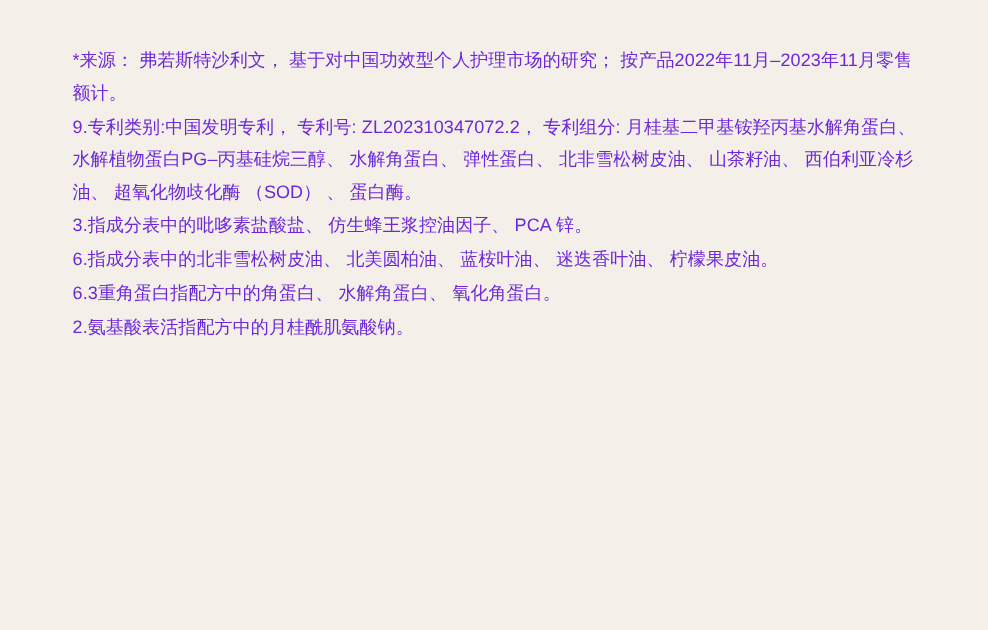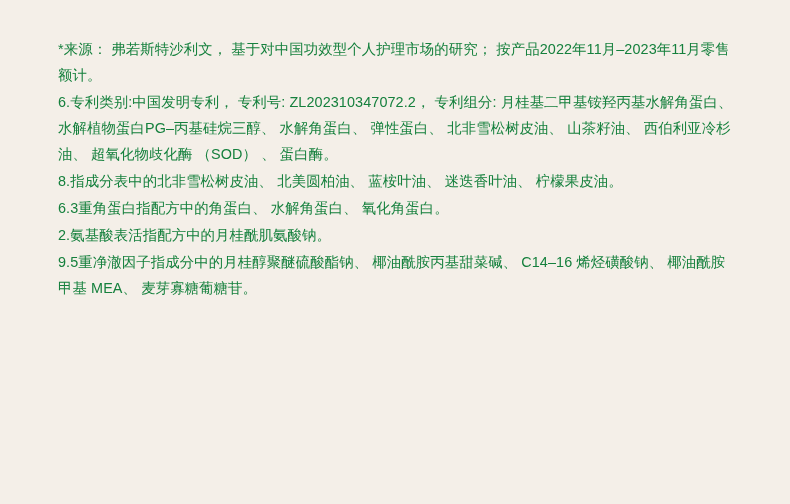--- a/index.html
+++ b/index.html
@@ -19,34 +19,34 @@
     height: 504px;
     padding: 36px 54px 0 58px;
     background: #f4efe8;
   }
   .disclaimer-list {
     margin: 0;
     padding: 0;
     list-style: none;
   }
   .disclaimer-item {
-    color: #15803d;
+    color: #6d28d9;
     font-size: 14.4px;
     line-height: 26px;
     letter-spacing: 0.1px;
     text-align: left;
     margin: 0 0 1px 0;
     word-break: break-word;
   }
 </style>
 </head>
 <body>
 
 <div class="page">
   <ul class="disclaimer-list">
     <li class="disclaimer-item">*来源： 弗若斯特沙利文， 基于对中国功效型个人护理市场的研究； 按产品2022年11月–2023年11月零售额计。</li>
-    <li class="disclaimer-item">6.专利类别:中国发明专利， 专利号: ZL202310347072.2， 专利组分: 月桂基二甲基铵羟丙基水解角蛋白、 水解植物蛋白PG–丙基硅烷三醇、 水解角蛋白、 弹性蛋白、 北非雪松树皮油、 山茶籽油、 西伯利亚冷杉油、 超氧化物歧化酶 （SOD） 、 蛋白酶。</li>
-    <li class="disclaimer-item">8.指成分表中的北非雪松树皮油、 北美圆柏油、 蓝桉叶油、 迷迭香叶油、 柠檬果皮油。</li>
+    <li class="disclaimer-item">9.专利类别:中国发明专利， 专利号: ZL202310347072.2， 专利组分: 月桂基二甲基铵羟丙基水解角蛋白、 水解植物蛋白PG–丙基硅烷三醇、 水解角蛋白、 弹性蛋白、 北非雪松树皮油、 山茶籽油、 西伯利亚冷杉油、 超氧化物歧化酶 （SOD） 、 蛋白酶。</li>
+    <li class="disclaimer-item">3.指成分表中的吡哆素盐酸盐、 仿生蜂王浆控油因子、 PCA 锌。</li>
+    <li class="disclaimer-item">6.指成分表中的北非雪松树皮油、 北美圆柏油、 蓝桉叶油、 迷迭香叶油、 柠檬果皮油。</li>
     <li class="disclaimer-item">6.3重角蛋白指配方中的角蛋白、 水解角蛋白、 氧化角蛋白。</li>
     <li class="disclaimer-item">2.氨基酸表活指配方中的月桂酰肌氨酸钠。</li>
-    <li class="disclaimer-item">9.5重净澈因子指成分中的月桂醇聚醚硫酸酯钠、 椰油酰胺丙基甜菜碱、 C14–16 烯烃磺酸钠、 椰油酰胺甲基 MEA、 麦芽寡糖葡糖苷。</li>
   </ul>
 </div>
 
 </body></html>

